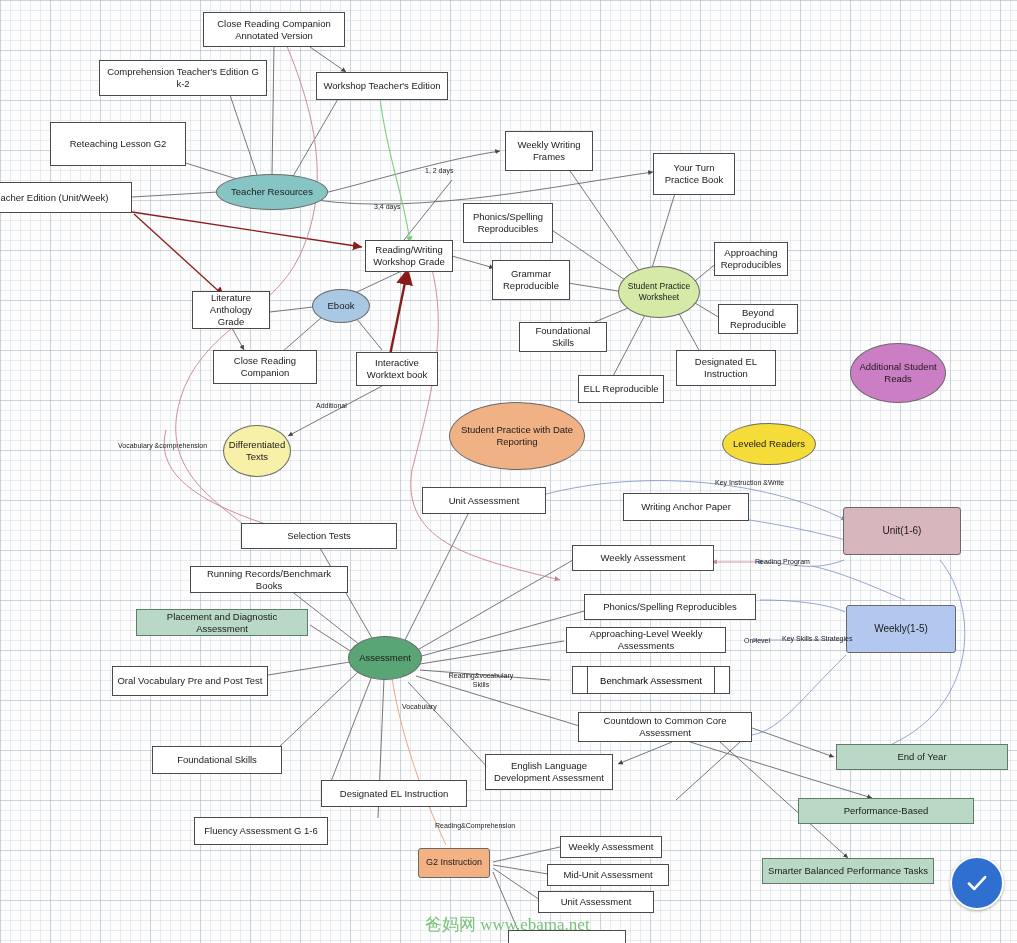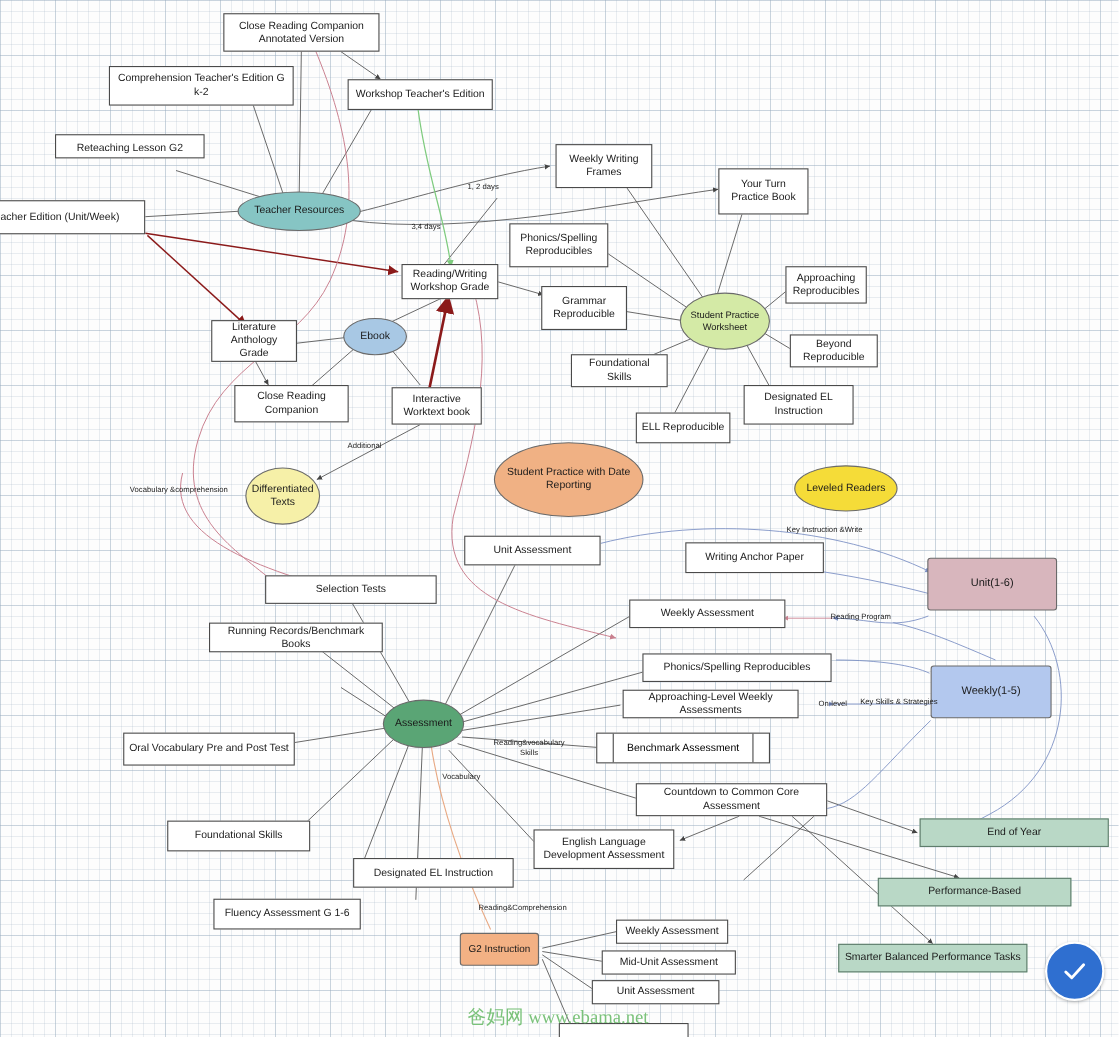--- a/index.html
+++ b/index.html
@@ -194,21 +194,21 @@
   </div>
 
   <div class="node rect" style="left:99px;top:60px;width:168px;height:36px;">
     <span>Comprehension Teacher's Edition G k-2</span>
   </div>
 
   <div class="node rect" style="left:316px;top:72px;width:132px;height:28px;">
     <span>Workshop Teacher's Edition</span>
   </div>
 
-  <div class="node rect" style="left:50px;top:122px;width:136px;height:22px;align-items:flex-end;">
+  <div class="node rect" style="left:50px;top:122px;width:136px;height:44px;">
     <span>Reteaching Lesson G2</span>
   </div>
 
   <div class="node rect" style="left:-33px;top:182px;width:165px;height:31px;">
     <span>Teacher Edition (Unit/Week)</span>
   </div>
 
   <div class="node ellipse" style="left:216px;top:174px;width:112px;height:36px;background:#86c5c4;">
     <span>Teacher Resources</span>
   </div>
@@ -250,20 +250,23 @@
   </div>
 
   <div class="node rect" style="left:676px;top:350px;width:100px;height:36px;">
     <span>Designated EL Instruction</span>
   </div>
 
   <div class="node rect" style="left:578px;top:375px;width:86px;height:28px;">
     <span>ELL Reproducible</span>
   </div>
 
+  <div class="node ellipse" style="left:850px;top:343px;width:96px;height:60px;background:#cc7ec4;">
+    <span>Additional Student Reads</span>
+  </div>
 
   <div class="node rect" style="left:192px;top:291px;width:78px;height:38px;">
     <span>Literature Anthology Grade</span>
   </div>
 
   <div class="node ellipse" style="left:312px;top:289px;width:58px;height:34px;background:#a8c8e4;">
     <span>Ebook</span>
   </div>
 
   <div class="node rect" style="left:213px;top:350px;width:104px;height:34px;">
@@ -303,34 +306,37 @@
   </div>
 
   <div class="node rect" style="left:190px;top:566px;width:158px;height:27px;">
     <span>Running Records/Benchmark Books</span>
   </div>
 
   <div class="node rect" style="left:584px;top:594px;width:172px;height:26px;">
     <span>Phonics/Spelling Reproducibles</span>
   </div>
 
+  <div class="node rect green" style="left:136px;top:609px;width:172px;height:27px;">
+    <span>Placement and Diagnostic Assessment</span>
+  </div>
 
   <div class="node rect" style="left:566px;top:627px;width:160px;height:26px;">
     <span>Approaching-Level Weekly Assessments</span>
   </div>
 
   <div class="node ellipse" style="left:348px;top:636px;width:74px;height:44px;background:#5aa575;color:#1a1a1a;">
     <span>Assessment</span>
   </div>
 
   <div class="node rect" style="left:112px;top:666px;width:156px;height:30px;">
     <span>Oral Vocabulary Pre and Post Test</span>
   </div>
 
-  <div class="pkg" style="left:542px;top:666px;width:156px;height:26px;display:flex;align-items:center;justify-content:center;text-align:center;">
+  <div class="pkg" style="left:572px;top:666px;width:156px;height:26px;display:flex;align-items:center;justify-content:center;text-align:center;">
     <span class="bar" style="left:14px;"></span>
     <span class="bar" style="right:14px;"></span>
     <span>Benchmark Assessment</span>
   </div>
 
   <div class="node rect" style="left:578px;top:712px;width:174px;height:30px;">
     <span>Countdown to Common Core Assessment</span>
   </div>
 
   <div class="node rect" style="left:152px;top:746px;width:130px;height:28px;">

